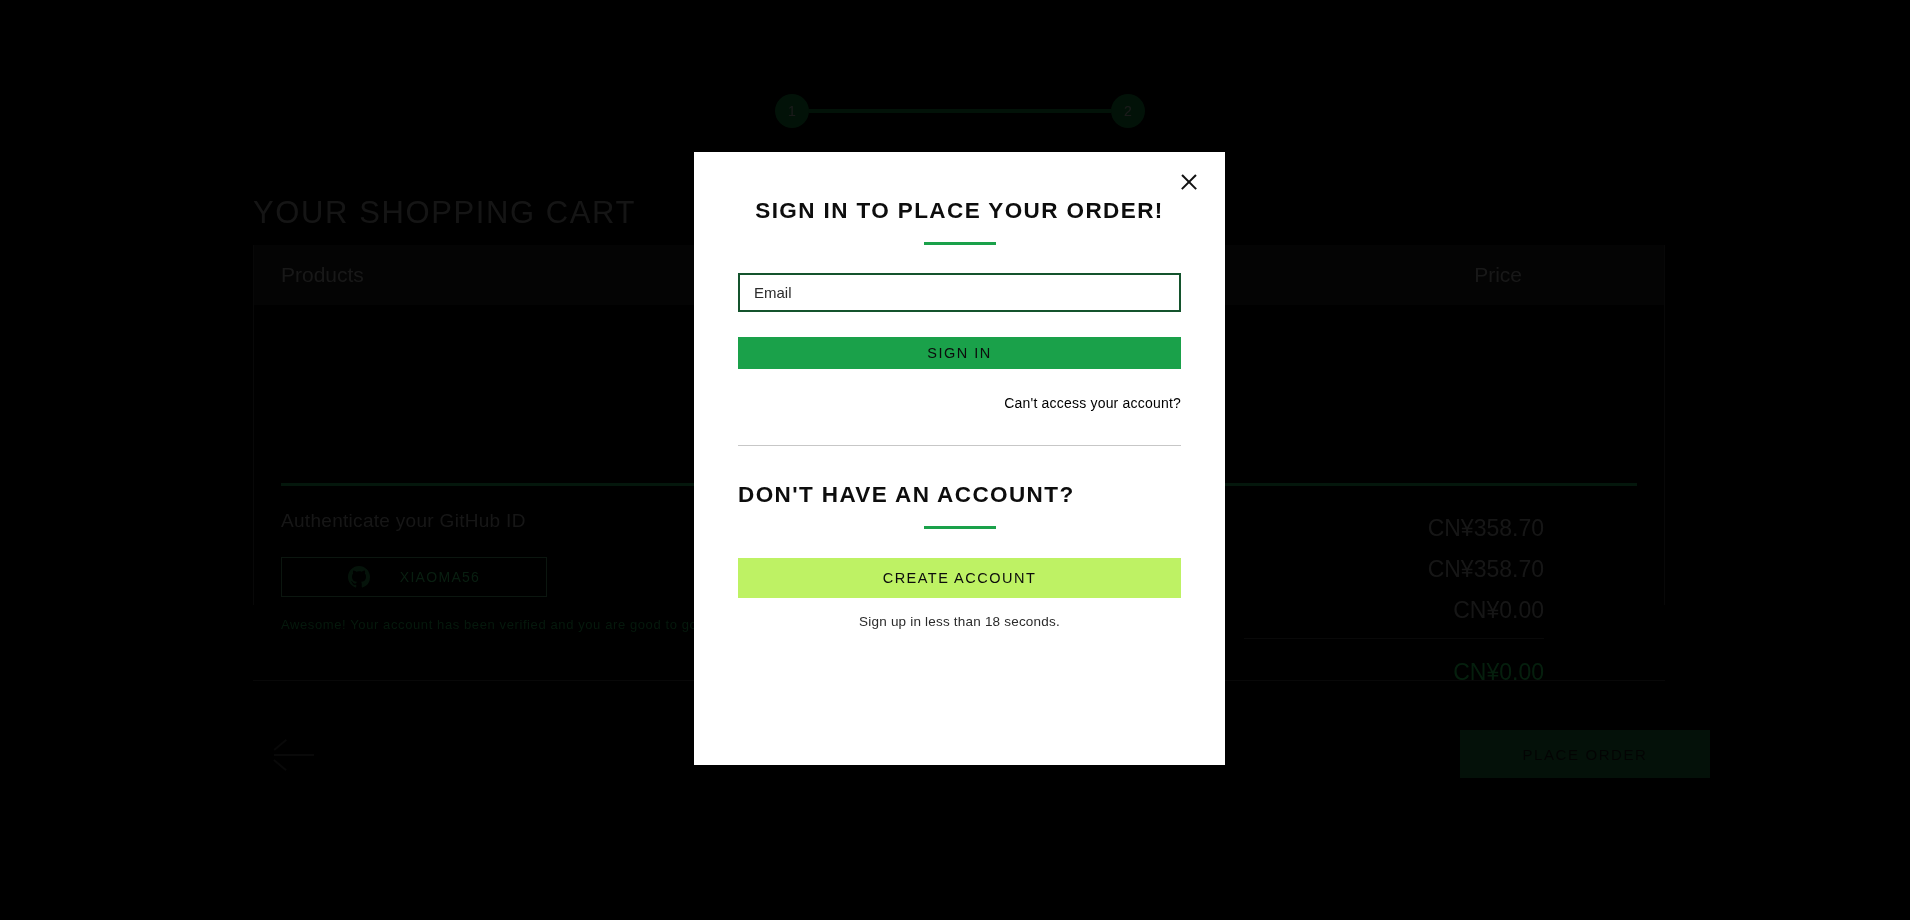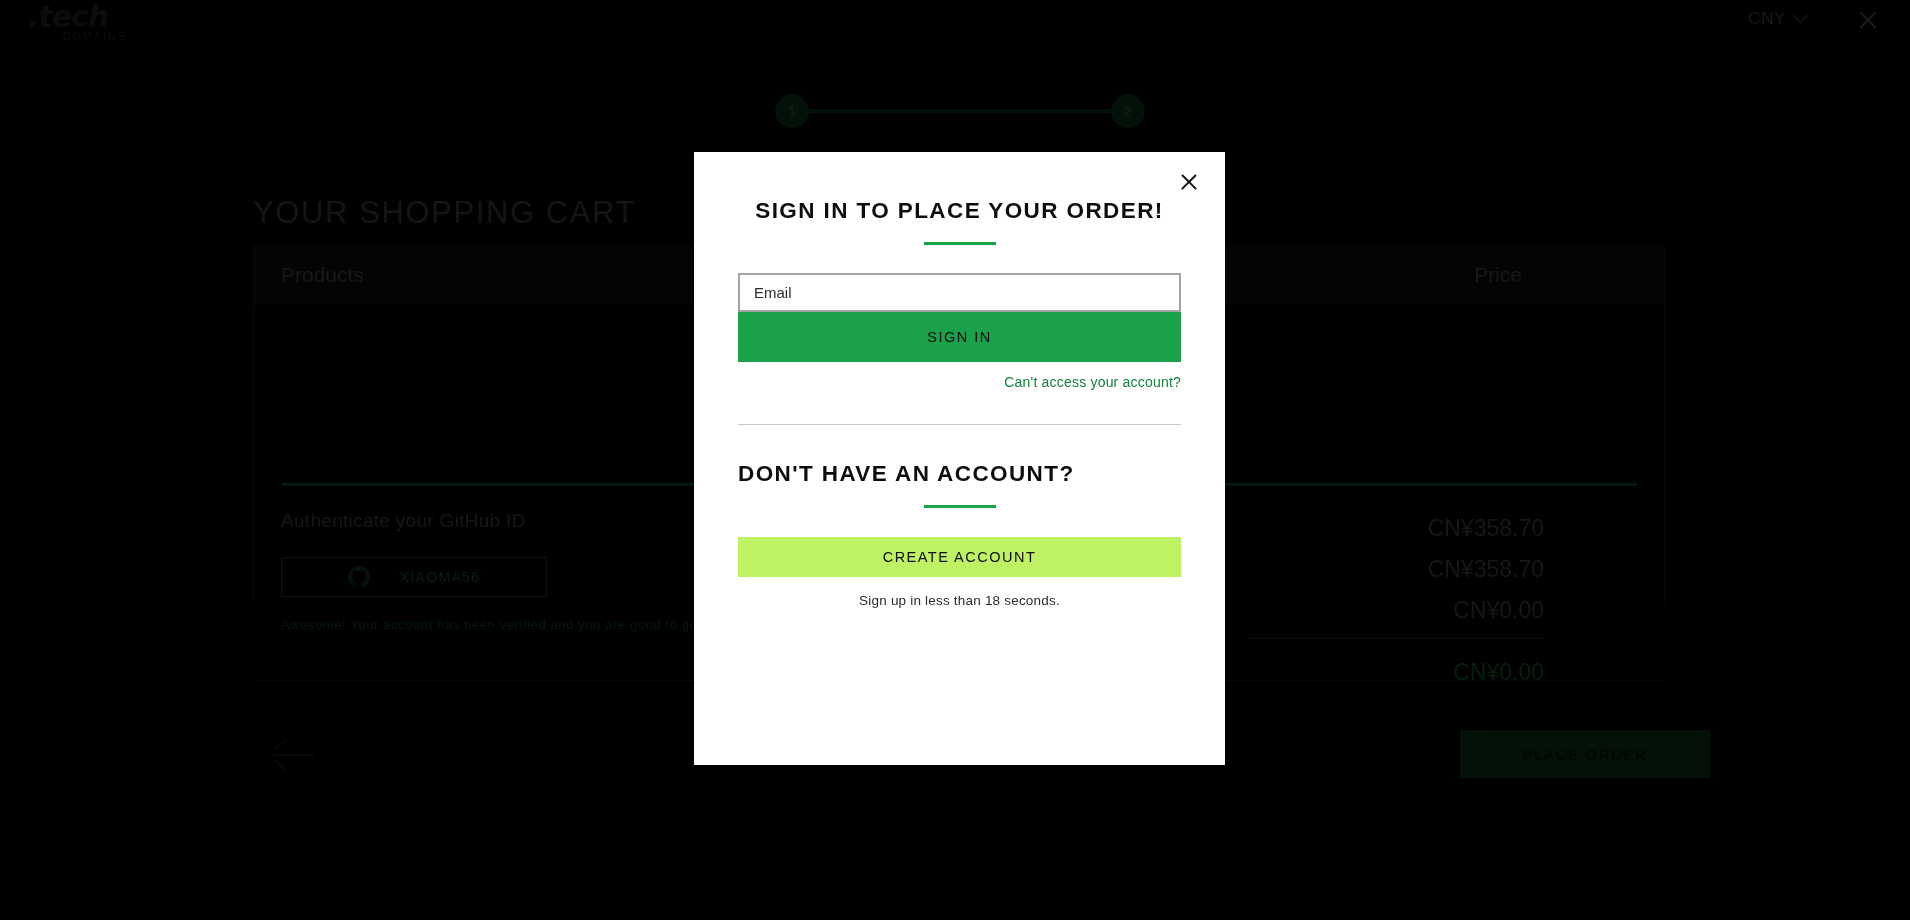--- a/index.html
+++ b/index.html
@@ -411,56 +411,57 @@
     width: 72px;
     height: 3px;
     background: #1aa14a;
     margin: 18px auto 0 auto;
   }
 
   .field {
     margin-top: 28px;
     width: 100%;
     height: 39px;
-    border: 2px solid #a3a3a3;
+    border: 2px solid #14532d;
     padding: 12px 14px;
     font-family: "Liberation Sans", sans-serif;
     font-size: 15px;
     color: #333;
     background: #fff;
     outline: none;
     display: block;
   }
   .field.secondary {
     margin-top: 11px;
     border-width: 1.5px;
   }
   .field::placeholder { color: #2c2c2c; opacity: 1; }
 
   .primary-btn {
+    margin-top: 25px;
     width: 100%;
-    height: 50px;
+    height: 32px;
     background: #1aa14a;
     border: none;
     font-family: "Liberation Sans", sans-serif;
     font-size: 14.5px;
     letter-spacing: 1.5px;
     color: #0c0c0c;
     cursor: pointer;
     display: flex;
     align-items: center;
     justify-content: center;
   }
 
   .help-link {
     display: block;
-    margin-top: 12px;
+    margin-top: 26px;
     text-align: right;
     font-size: 14px;
-    color: #15803d;
+    color: #000000;
     text-decoration: none;
     letter-spacing: 0.2px;
   }
 
   .modal-sep {
     margin-top: 34px;
     border-top: 1px solid #c7c7c7;
   }
 
   .signup-title {
@@ -494,33 +495,20 @@
     font-size: 13.5px;
     color: #2b2b2b;
     letter-spacing: 0.2px;
   }
 </style>
 </head>
 <body>
 
 <div class="page-backdrop">
 
-  <div class="topbar">
-    <div class="logo">
-      <div class="logo-main"><span class="logo-dot">.</span><span>tech</span></div>
-      <div class="logo-sub">DOMAINS</div>
-    </div>
-
-    <div class="currency-select">
-      <span class="currency-label">CNY</span>
-      <span class="chev"></span>
-    </div>
-
-    <div class="topbar-close"></div>
-  </div>
 
   <div class="stepper">
     <div class="step-circle">1</div>
     <div class="step-line"></div>
     <div class="step-circle">2</div>
   </div>
 
   <div class="cart-heading">YOUR SHOPPING CART</div>
 
   <div class="cart-table">

